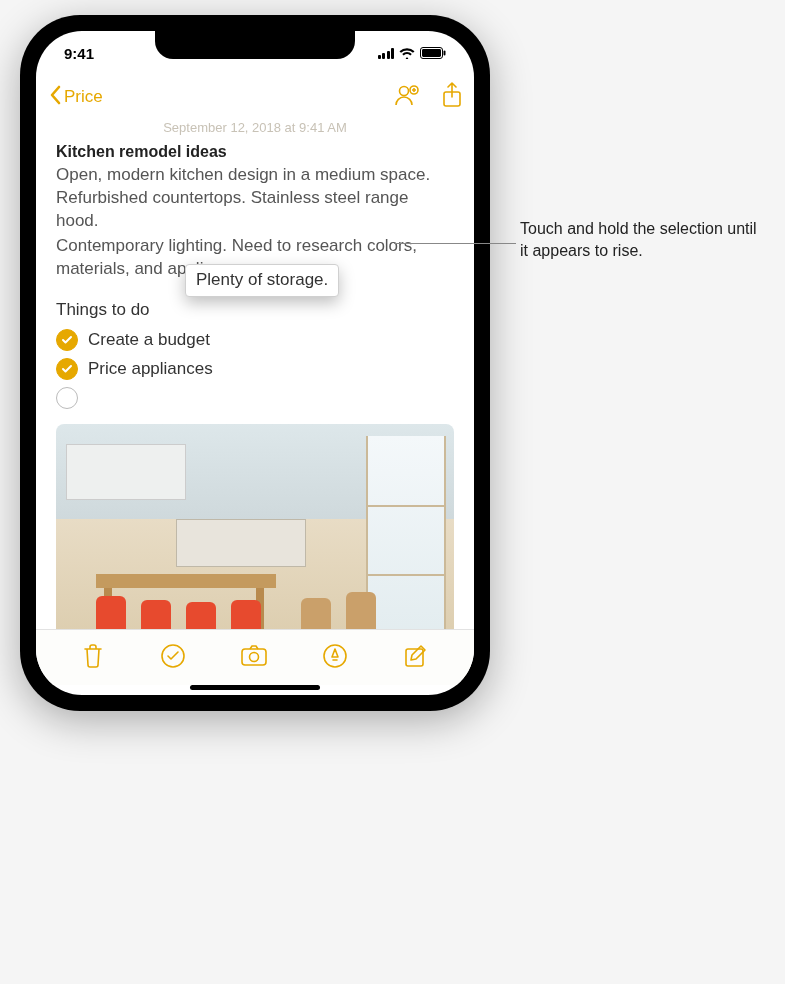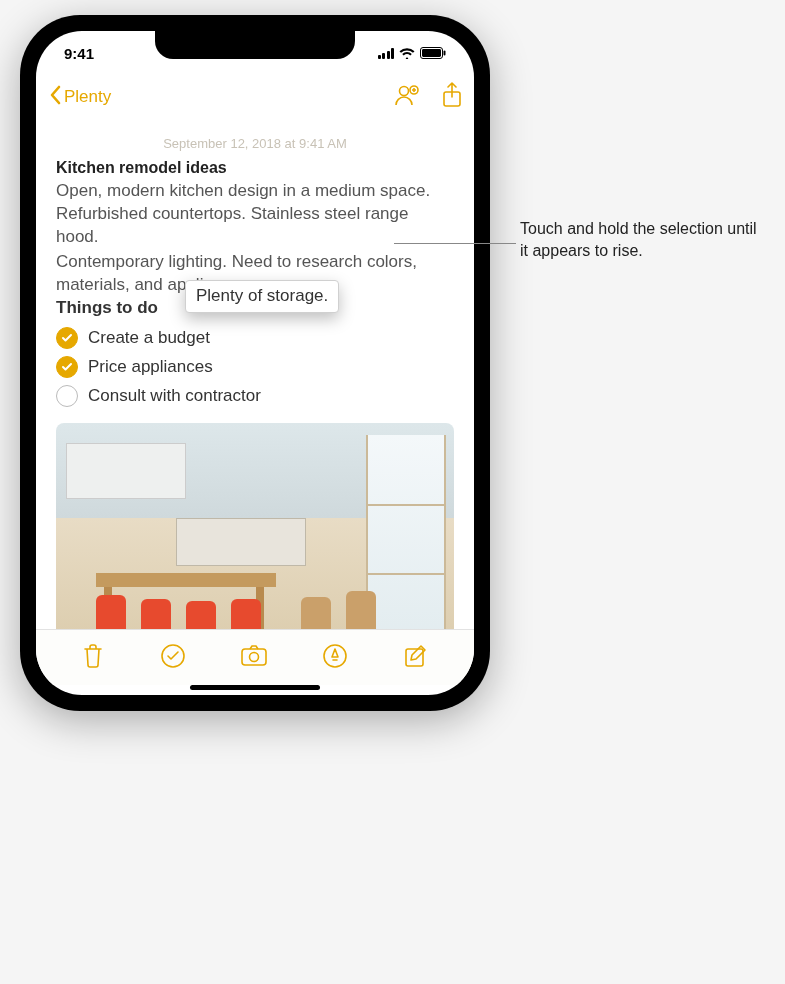--- a/index.html
+++ b/index.html
@@ -80,21 +80,20 @@
     font-size: 17px;
     line-height: 1.35;
     color: #333;
     position: relative;
   }
   .note-date {
     text-align:center;
     color: #c8c2b6;
     font-size: 13px;
     margin-bottom: 4px;
-    margin-top: 16px;
   }
   .note-title {
     font-weight: 700;
     color: #222;
     font-size: 16px;
     margin-bottom: 2px;
   }
   .note-body-line { color:#555; }
   .floating-selection {
     position:absolute;
@@ -104,21 +103,22 @@
     border:1px solid #d0d0d0;
     border-radius:4px;
     padding: 4px 10px;
     box-shadow: 0 6px 16px rgba(0,0,0,0.25);
     font-size:17px;
     color:#333;
     z-index:50;
     margin-top:40px;
   }
   .section-title {
-    font-weight:700;
+    font-weight:400;
+    margin-top: 18px;
     margin-bottom: 4px;
     font-size: 17px;
   }
   .checklist { list-style:none; }
   .checklist li {
     display:flex;
     align-items:center;
     gap: 10px;
     padding: 3px 0;
     font-size: 17px;
@@ -254,21 +254,21 @@
       </div>
     </div>
 
     <div class="nav-bar">
       <div class="nav-back">
         <span>
           <svg width="14" height="20" viewBox="0 0 12 20">
               <path d="M10 2L3 10l7 8" stroke="#e6a800" stroke-width="2.6" fill="none" stroke-linecap="round" stroke-linejoin="round"></path>
             </svg>
         </span>
-        <span>Plenty</span>
+        <span>Price</span>
       </div>
       <div class="nav-right">
         <span class="nav-icon">
           <svg width="26" height="24" viewBox="0 0 26 24">
               <circle cx="10" cy="8" r="4.5" stroke="#e6a800" stroke-width="1.6" fill="none"></circle>
               <path d="M2 22c0-4.4 3.6-8 8-8s8 3.6 8 8" stroke="#e6a800" stroke-width="1.6" fill="none"></path>
               <circle cx="20" cy="7" r="4" stroke="#e6a800" stroke-width="1.6" fill="none"></circle>
               <path d="M20 5v4M18 7h4" stroke="#e6a800" stroke-width="1.6"></path>
             </svg>
         </span>
@@ -304,21 +304,20 @@
         <li>
           <span class="check-circle checked">
             <svg viewBox="0 0 12 12">
                 <path d="M2 6l2.5 2.5L10 3" stroke="#fff" stroke-width="2" fill="none" stroke-linecap="round" stroke-linejoin="round"></path>
               </svg>
           </span>
           <span>Price appliances</span>
         </li>
         <li>
           <span class="check-circle unchecked"></span>
-          <span>Consult with contractor</span>
         </li>
       </ul>
 
       <div class="note-image">
         <div class="img-window"></div>
         <div class="img-cabinet"></div>
         <div class="img-island"></div>
         <div class="img-table"></div>
         <div class="img-table-leg l1"></div>
         <div class="img-table-leg l2"></div>

